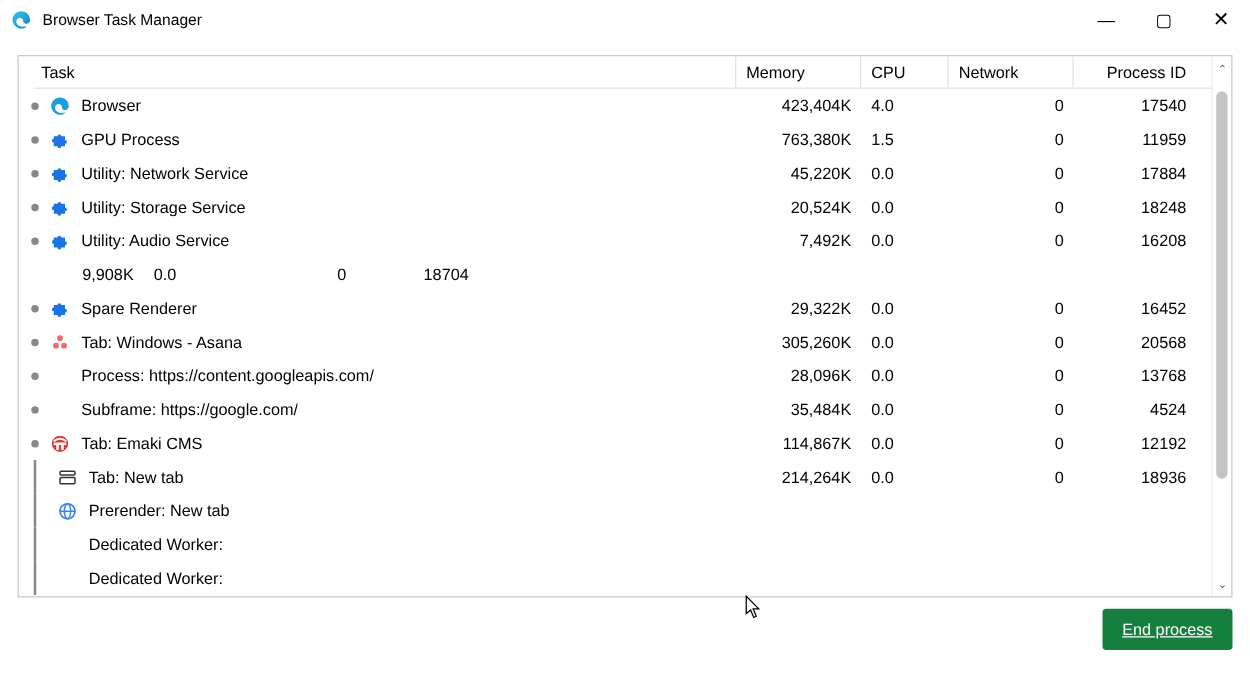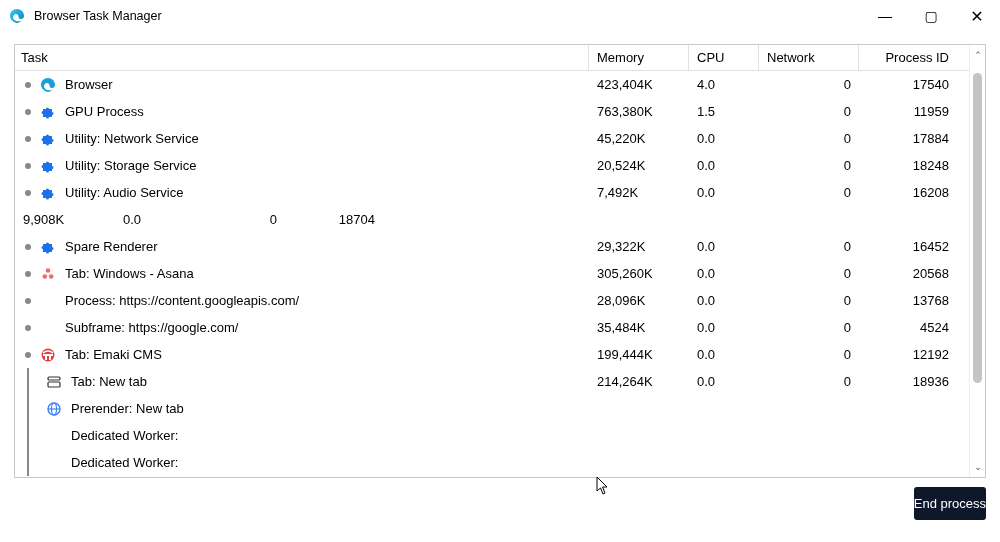--- a/index.html
+++ b/index.html
@@ -7,42 +7,42 @@
   .window { width: 1000px; height: 542px; display: flex; flex-direction: column; }
   .titlebar { height: 32px; display: flex; align-items: center; padding-left: 8px; }
   .titlebar-icon { width: 18px; height: 18px; margin-right: 8px; display: flex; align-items: center; justify-content: center; }
   .title-text { font-size: 12.5px; }
   .win-buttons { margin-left: auto; display: flex; }
   .win-btn { width: 46px; height: 32px; display: flex; align-items: center; justify-content: center; font-size: 14px; }
   .win-btn.close { font-size: 16px; }
   .content { flex: 1; padding: 12px 14px 14px 14px; display: flex; flex-direction: column; overflow: hidden; }
   .table-wrap { flex: 1; border: 1px solid #c9c9c9; position: relative; display: flex; overflow: hidden; }
   .rows-area { flex: 1; overflow: hidden; }
-  .header-row { height: 26px; display: flex; border-bottom: 1px solid #e1e1e1; align-items: center; }
+  .header-row { height: 26px; display: flex; border-bottom: 1px solid #e1e1e1; align-items: center; margin-left: 12px; }
   .cell { padding: 0 8px; }
   .col-task  { flex: 1; padding-left: 6px; text-align: left; }
-  .col-mem   { width: 100px; text-align: left; }
+  .col-mem   { width: 100px; text-align: right; }
   .col-cpu   { width: 70px;  }
   .col-net   { width: 100px; text-align: right; }
   .col-pid   { width: 110px; text-align: right; padding-right: 20px; }
   .col-sep   { border-right: 1px solid #e1e1e1; height: 100%; display: flex; align-items: center; }
   .row { height: 27px; display: flex; align-items: center; }
   .row .col-task { display: flex; align-items: center; gap: 8px; }
   .bullet { width: 6px; height: 6px; border-radius: 50%; background: #888; flex: 0 0 6px; margin-left: 4px; }
   .gbar { width: 2px; background: #888; align-self: stretch; margin: 0 0 0 6px; height: 27px; }
   .icon-slot { width: 18px; height: 18px; flex: 0 0 18px; display: flex; align-items: center; justify-content: center; }
   .icon-slot.indent { margin-left: 0px; }
   .name { white-space: nowrap; overflow: hidden; text-overflow: ellipsis; }
   .scrollbar { width: 16px; border-left: 1px solid #eee; position: relative; }
   .scroll-thumb { position: absolute; top: 28px; left: 3px; width: 9px; height: 310px; background: #c4c4c4; border-radius: 5px; }
   .scroll-arrow { position: absolute; left: 0; width: 16px; height: 16px; display: flex; align-items: center; justify-content: center; font-size: 9px; color: #555; }
   .scroll-arrow.up { top: 2px; }
   .scroll-arrow.down { bottom: 2px; }
   .footer { height: 50px; display: flex; align-items: center; justify-content: flex-end; }
-  .end-btn { background: #0f172a; color: #fff; border: none; font-size: 13px; padding: 9px 0; border-radius: 3px; cursor: pointer; }
+  .end-btn { background: #15803d; color: #fff; border: none; font-size: 13px; padding: 9px 16px; border-radius: 3px; cursor: pointer; text-decoration: underline; }
   .cursor { position: absolute; left: 596px; top: 476px; pointer-events: none; }
 </style>
 </head>
 <body>
 
 <div class="window">
 
   <div class="titlebar">
     <div class="titlebar-icon">
       <svg width="16" height="16" viewBox="0 0 16 16">
@@ -231,21 +231,21 @@
                   <svg width="16" height="16" viewBox="0 0 16 16">
                     <circle cx="8" cy="8" r="6.5" fill="#e23b3b"></circle>
                     <rect x="3" y="7" width="10" height="2" fill="#fff"></rect>
                     <rect x="5" y="9" width="2" height="4" fill="#fff"></rect>
                     <rect x="9" y="9" width="2" height="4" fill="#fff"></rect>
                     <path d="M3 6 Q8 2 13 6" stroke="#fff" stroke-width="1.5" fill="none"></path>
                   </svg>
                 </div>
                 <div class="name">Tab: Emaki CMS</div>
               </div>
-              <div class="cell col-mem">199,444K</div>
+              <div class="cell col-mem">114,867K</div>
               <div class="cell col-cpu">0.0</div>
               <div class="cell col-net">0</div>
               <div class="cell col-pid">12192</div>
             </div>
             <div class="row">
               <div class="cell col-task">
                 <div class="gbar"></div>
                 <div style="width: 0px;"></div>
                 <div class="icon-slot indent">
                   <svg width="16" height="16" viewBox="0 0 16 16">

